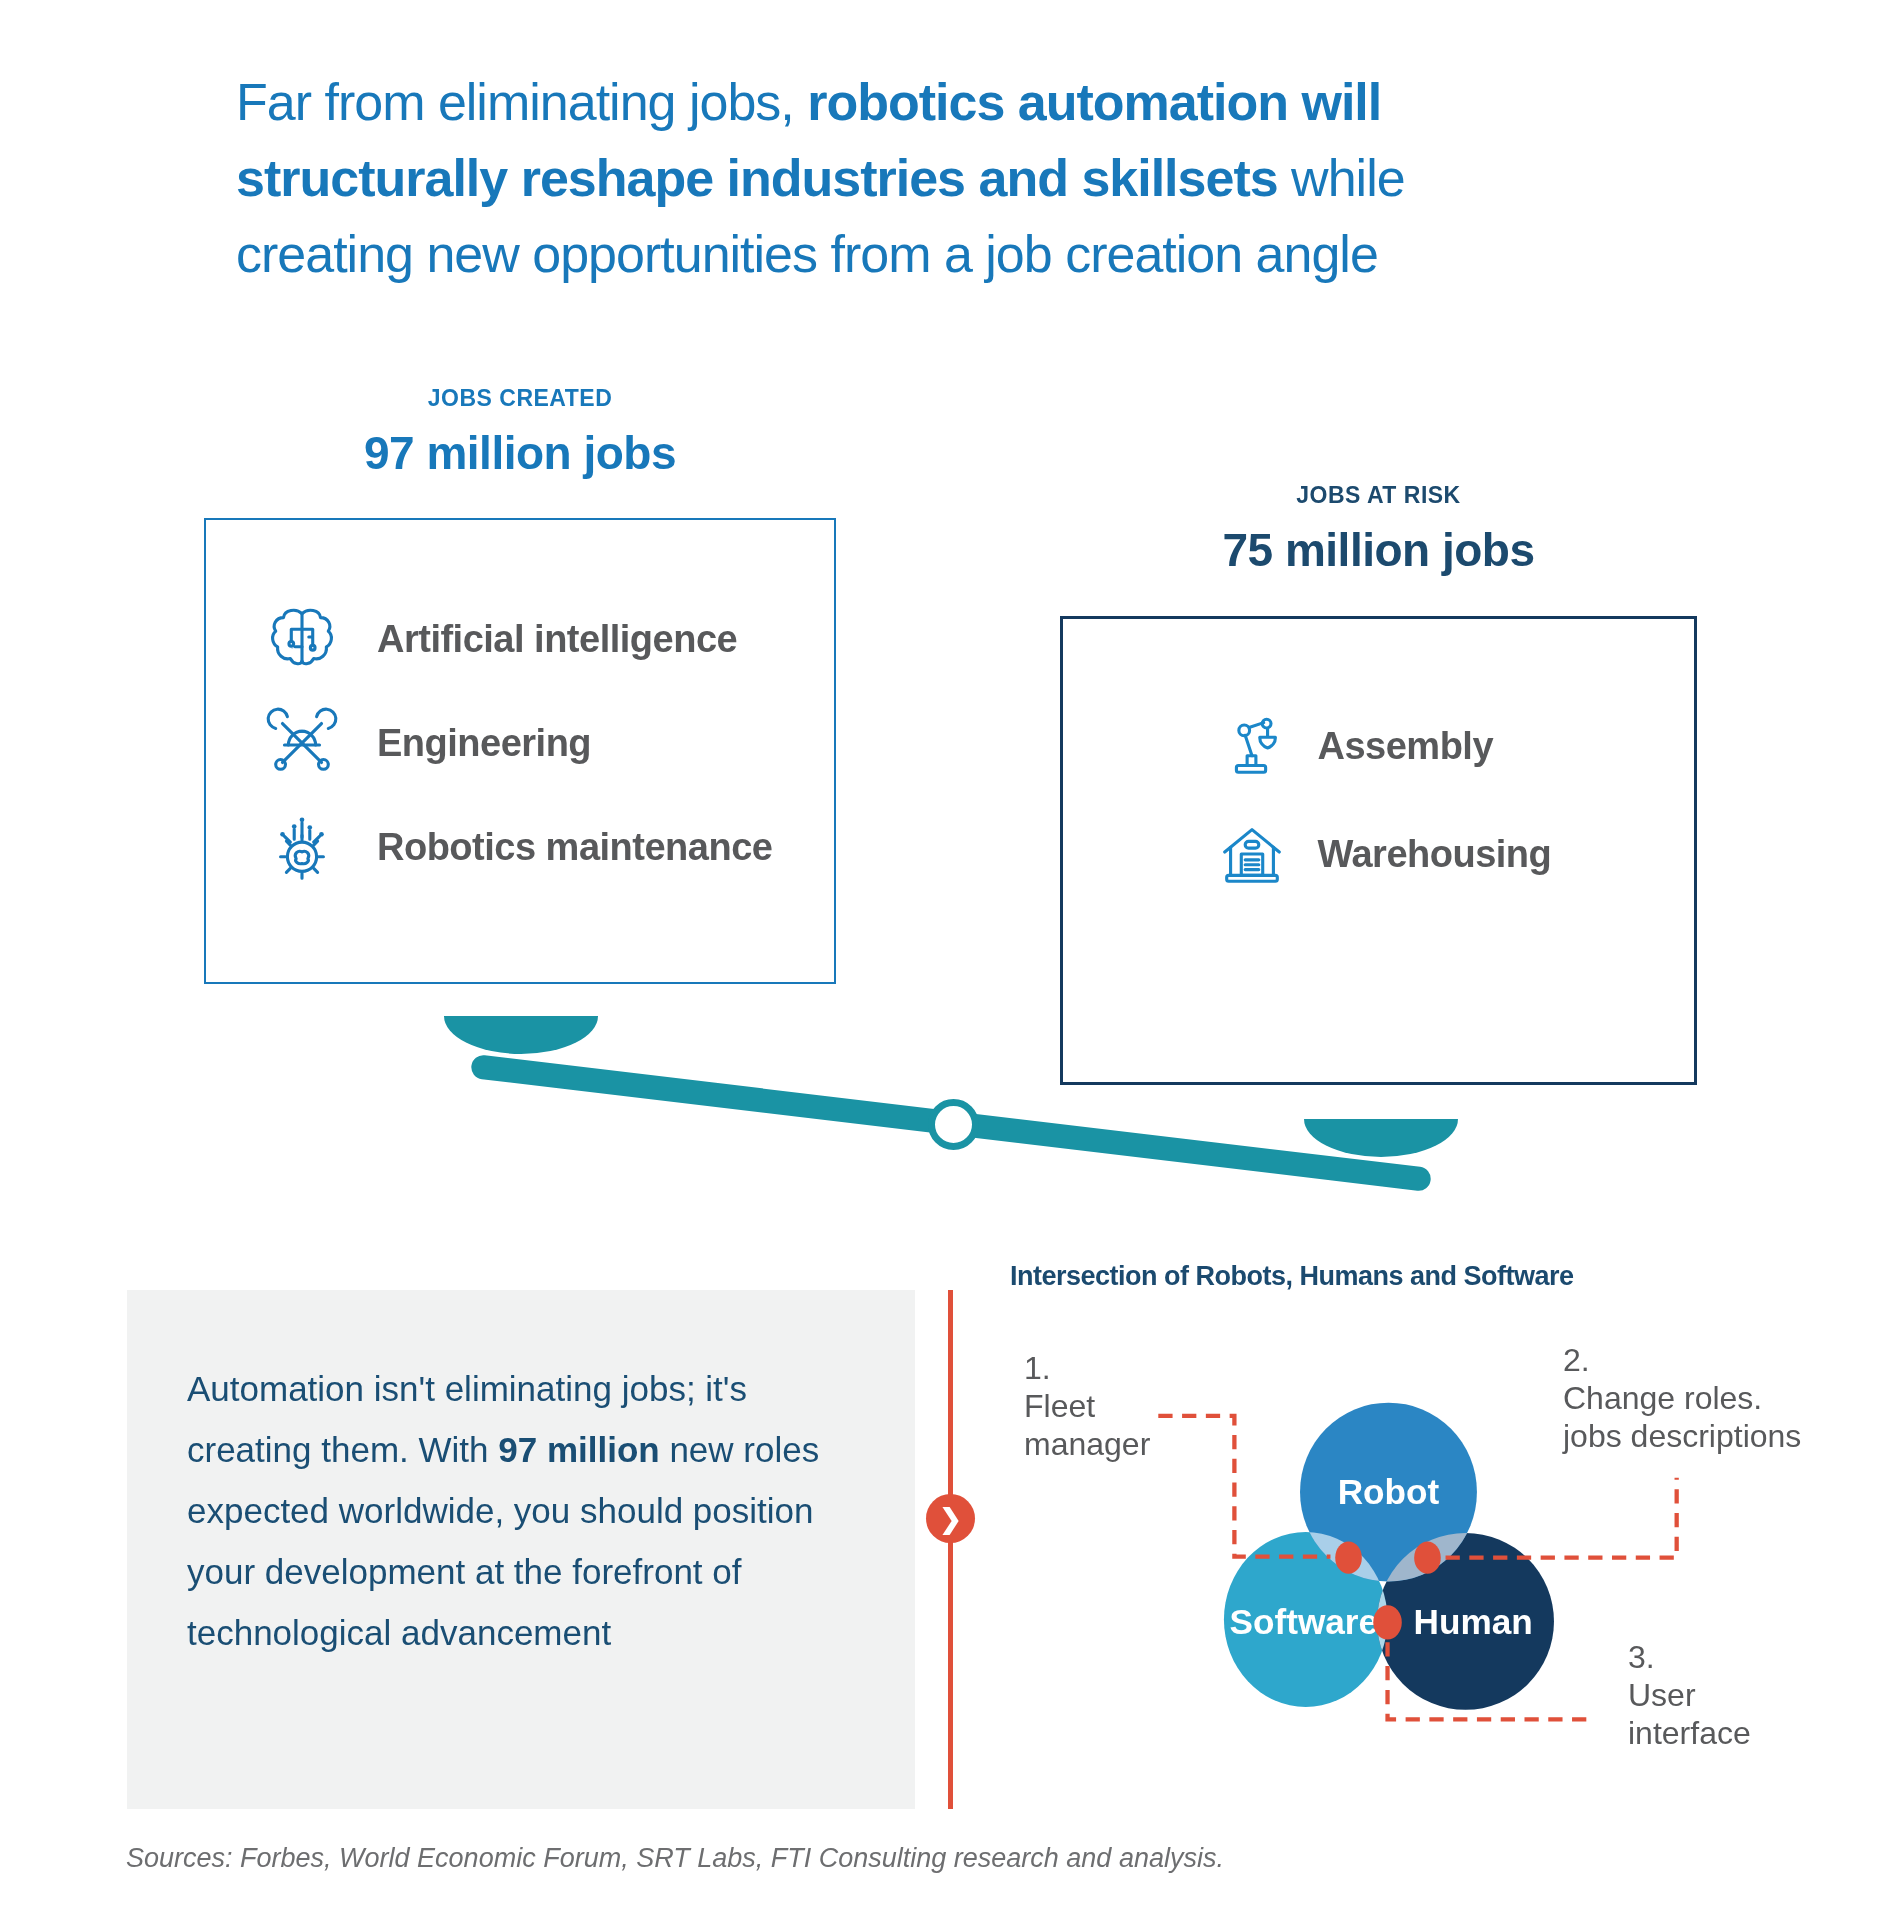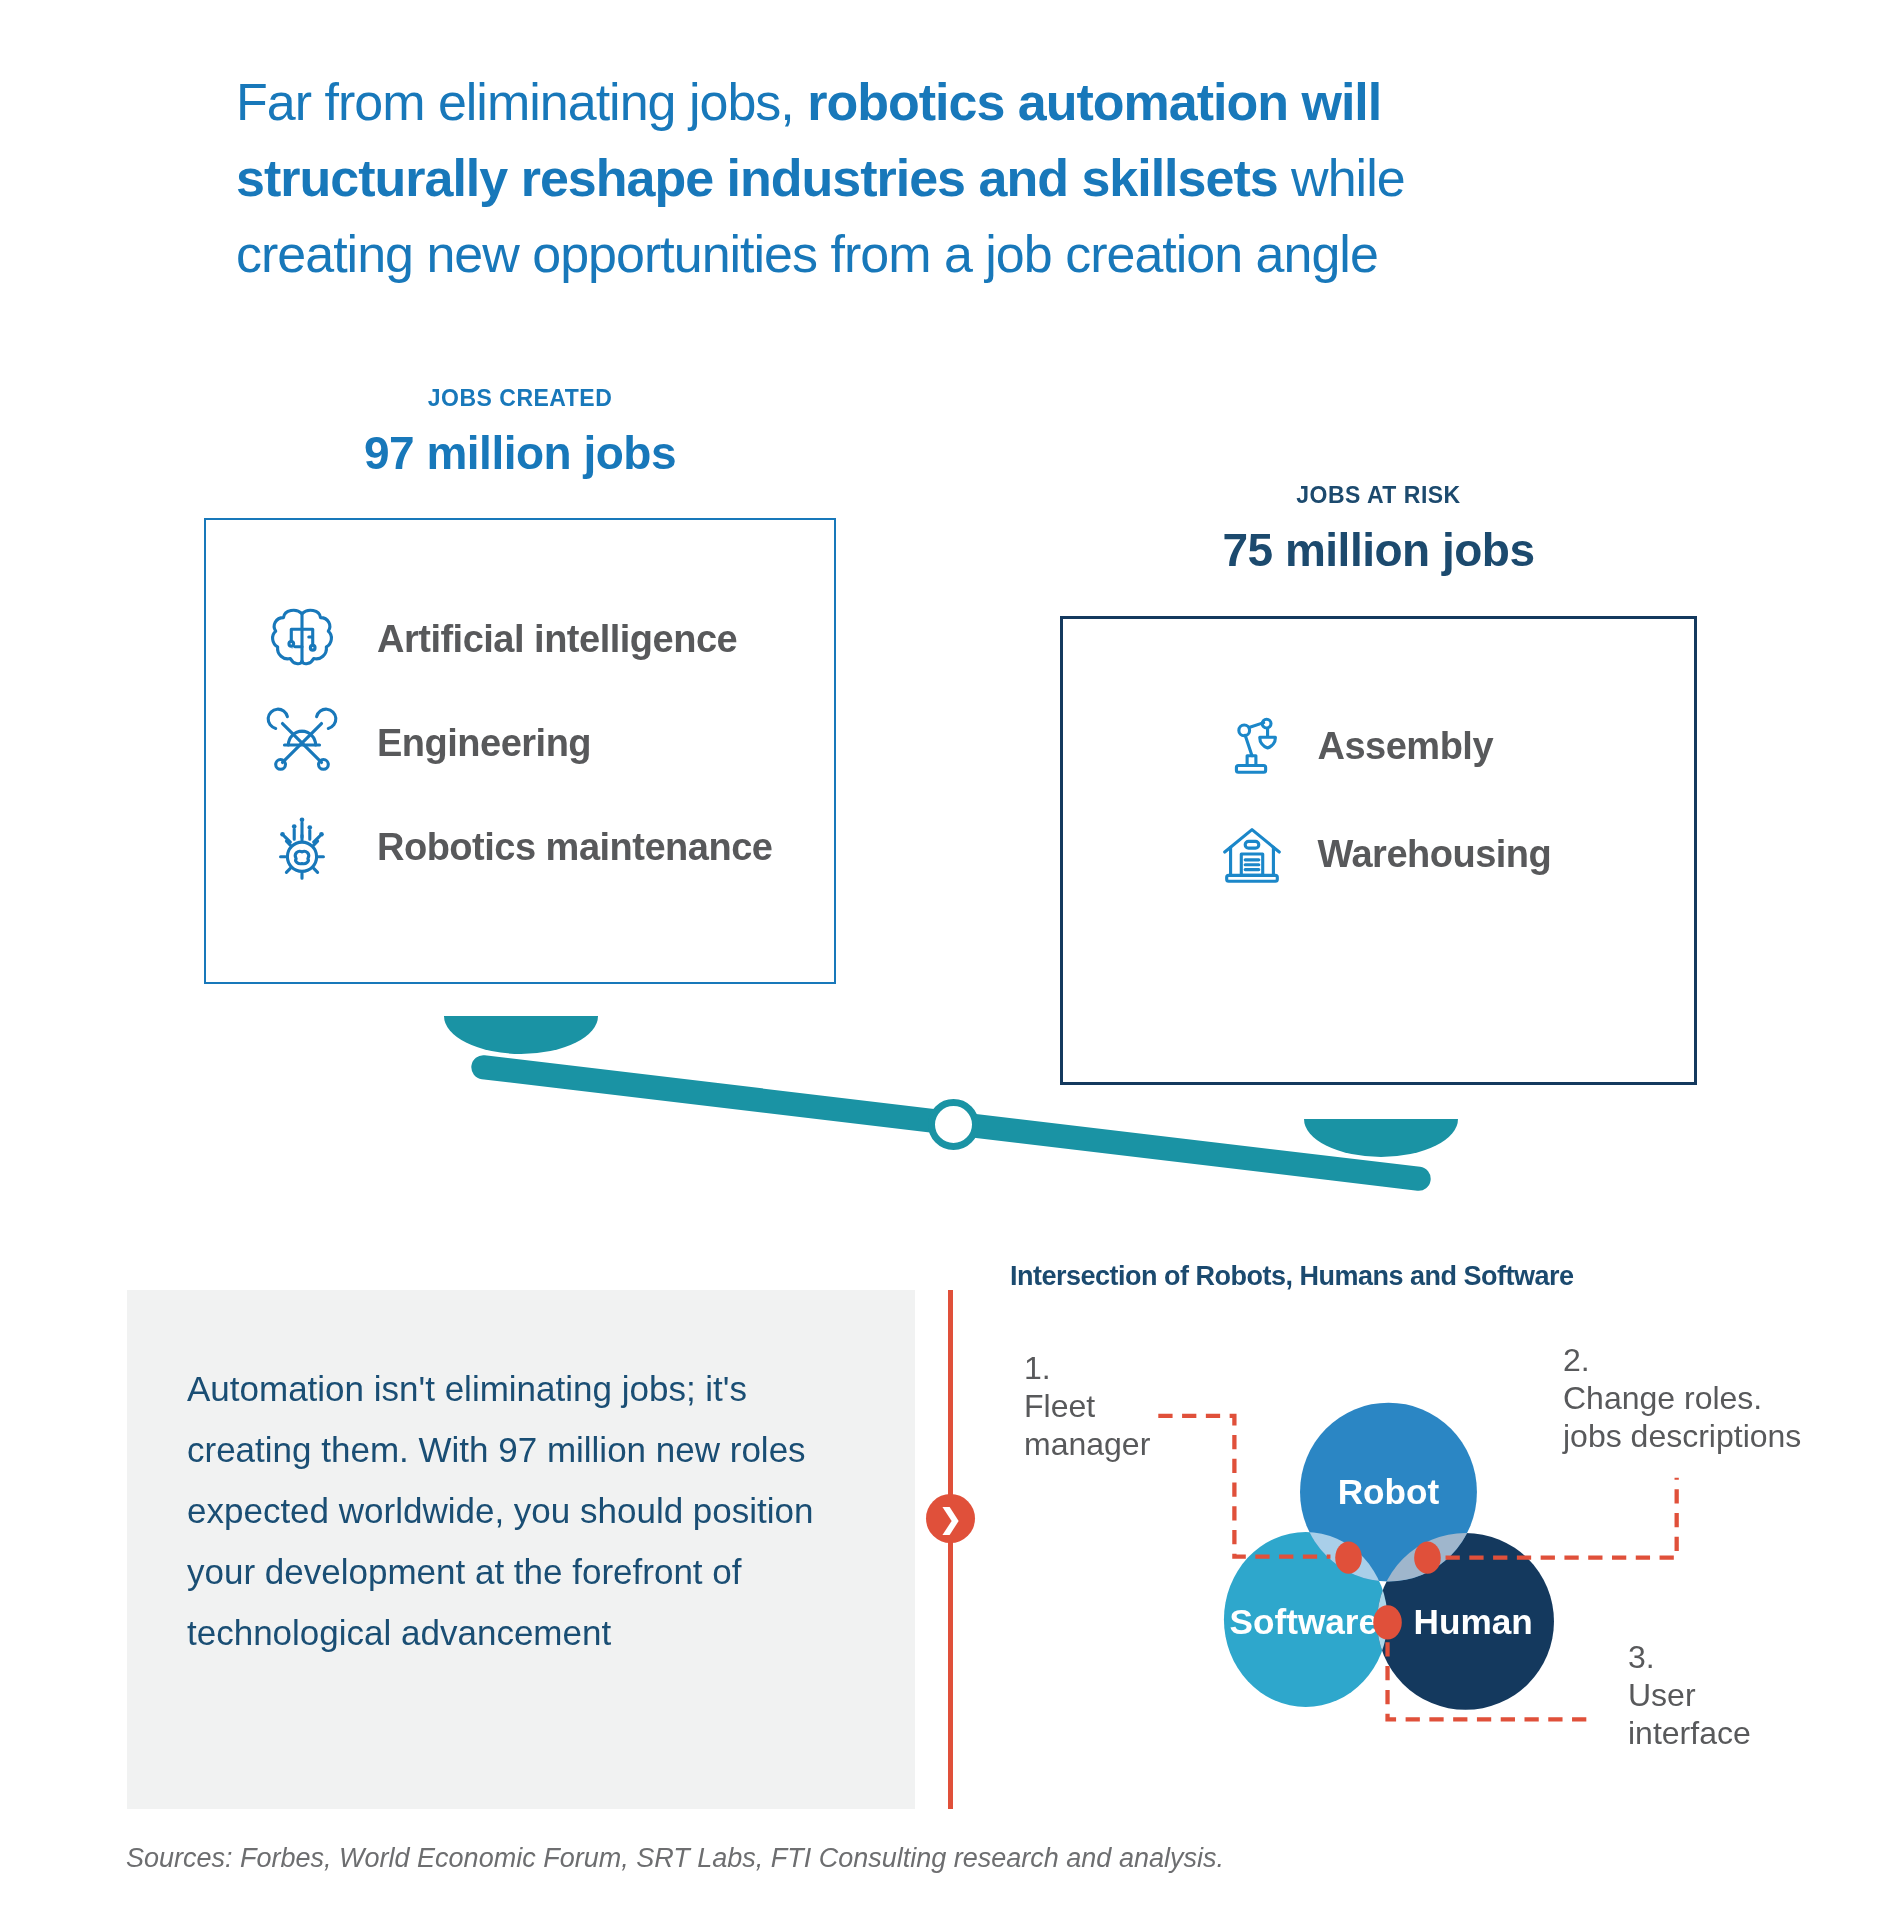--- a/index.html
+++ b/index.html
@@ -46,21 +46,21 @@
   .pan-right{left:1304px;top:1119px;}
   .beam{left:468px;top:1111px;width:966px;height:24px;background:#1A93A4;
         border-radius:12.4px;transform:rotate(6.8deg);}
   .pivot{left:928px;top:1099px;width:51px;height:51px;background:#fff;
          border:7.6px solid #1A93A4;border-radius:50%;box-sizing:border-box;}
 
   
   .callout-box{left:127px;top:1290px;width:788px;height:519px;background:#F1F2F2;}
   .callout-text{left:187px;top:1358px;width:656px;font-size:35px;line-height:61px;
                 color:#1A4E74;font-weight:400;}
-  .callout-text b{font-weight:400;margin-top:44px;}
+  .callout-text b{font-weight:700;margin-top:44px;}
   .red-line{left:948px;top:1290px;width:4.8px;height:519px;background:#E0503A;}
   .red-badge{left:926px;top:1494px;width:49px;height:49px;background:#E0503A;border-radius:50%;
              display:flex;align-items:center;justify-content:center;color:#fff;
              font-size:27px;font-weight:700;}
 
   
   .venn-heading{left:1010px;top:1261px;width:856px;font-size:27px;font-weight:700;
                 color:#1B4A6F;letter-spacing:-0.5px;}
   .venn-ann{color:#58595B;font-size:32px;line-height:38px;font-weight:400;}
   .ann-1{left:1024px;top:1349px;}

